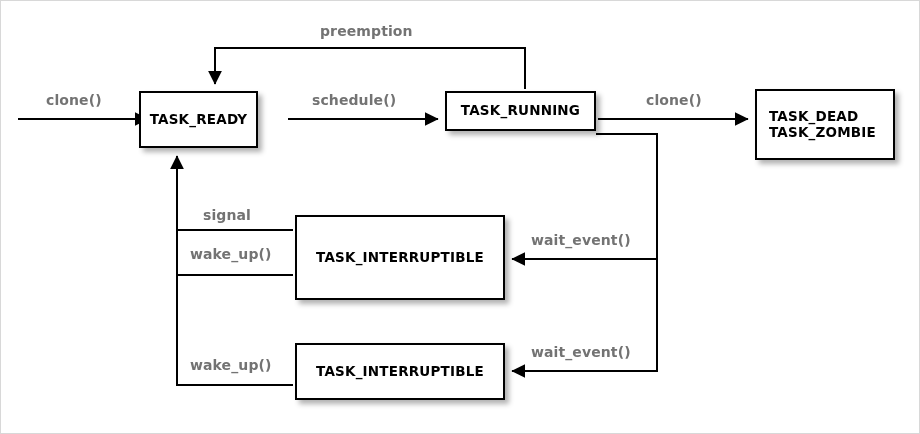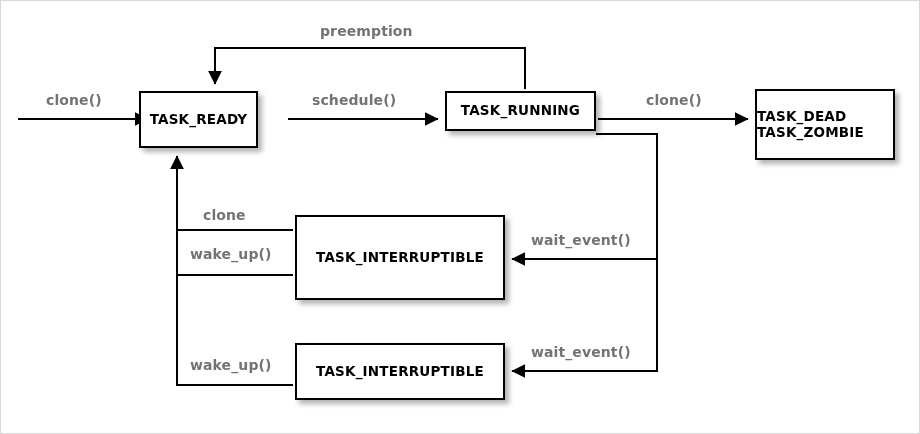--- a/index.html
+++ b/index.html
@@ -96,21 +96,21 @@
   </svg>
 
   <div class="state-box" style="left:139px; top:91px; width:119px; height:57px;">
     <span class="state-label">TASK_READY</span>
   </div>
 
   <div class="state-box" style="left:445px; top:91px; width:151px; height:40px;">
     <span class="state-label">TASK_RUNNING</span>
   </div>
 
-  <div class="state-box" style="left:755px; top:89px; width:140px; height:71px; justify-content:flex-start; ">
+  <div class="state-box" style="left:755px; top:89px; width:140px; height:71px; justify-content:flex-start; padding-left:12px;">
     <span class="state-label" style="text-align:left;">TASK_DEAD
 TASK_ZOMBIE</span>
   </div>
 
   <div class="state-box" style="left:295px; top:215px; width:210px; height:85px;">
     <span class="state-label">TASK_INTERRUPTIBLE</span>
   </div>
 
   <div class="state-box" style="left:295px; top:343px; width:210px; height:57px;">
     <span class="state-label">TASK_INTERRUPTIBLE</span>
@@ -121,20 +121,20 @@
   <div class="edge-label" style="left:312px; top:92px;">schedule()</div>
 
   <div class="edge-label" style="left:320px; top:23px;">preemption</div>
 
   <div class="edge-label" style="left:646px; top:92px;">clone()</div>
 
   <div class="edge-label" style="left:531px; top:232px;">wait_event()</div>
 
   <div class="edge-label" style="left:531px; top:344px;">wait_event()</div>
 
-  <div class="edge-label" style="left:203px; top:207px;">clone</div>
+  <div class="edge-label" style="left:203px; top:207px;">signal</div>
 
   <div class="edge-label" style="left:190px; top:246px;">wake_up()</div>
 
   <div class="edge-label" style="left:190px; top:357px;">wake_up()</div>
 
   <div class="outer-frame"></div>
 </div>
 
 </body></html>

